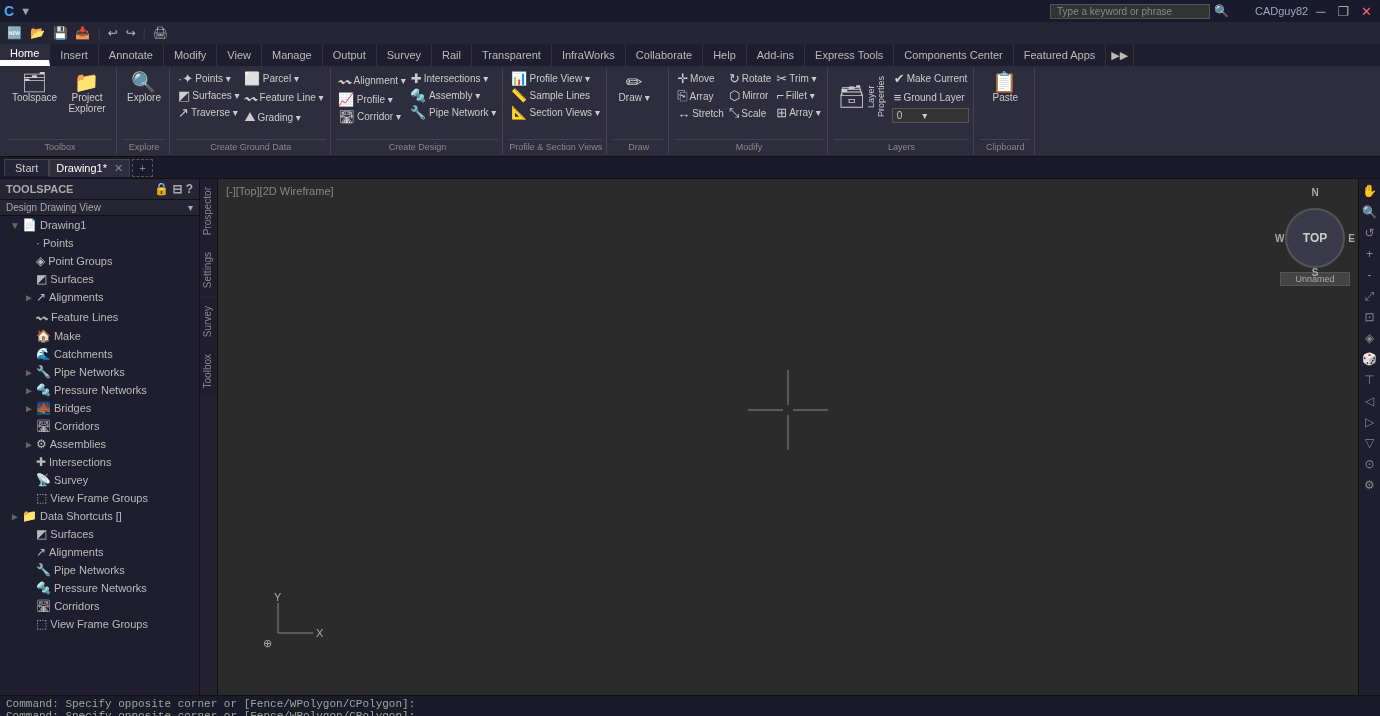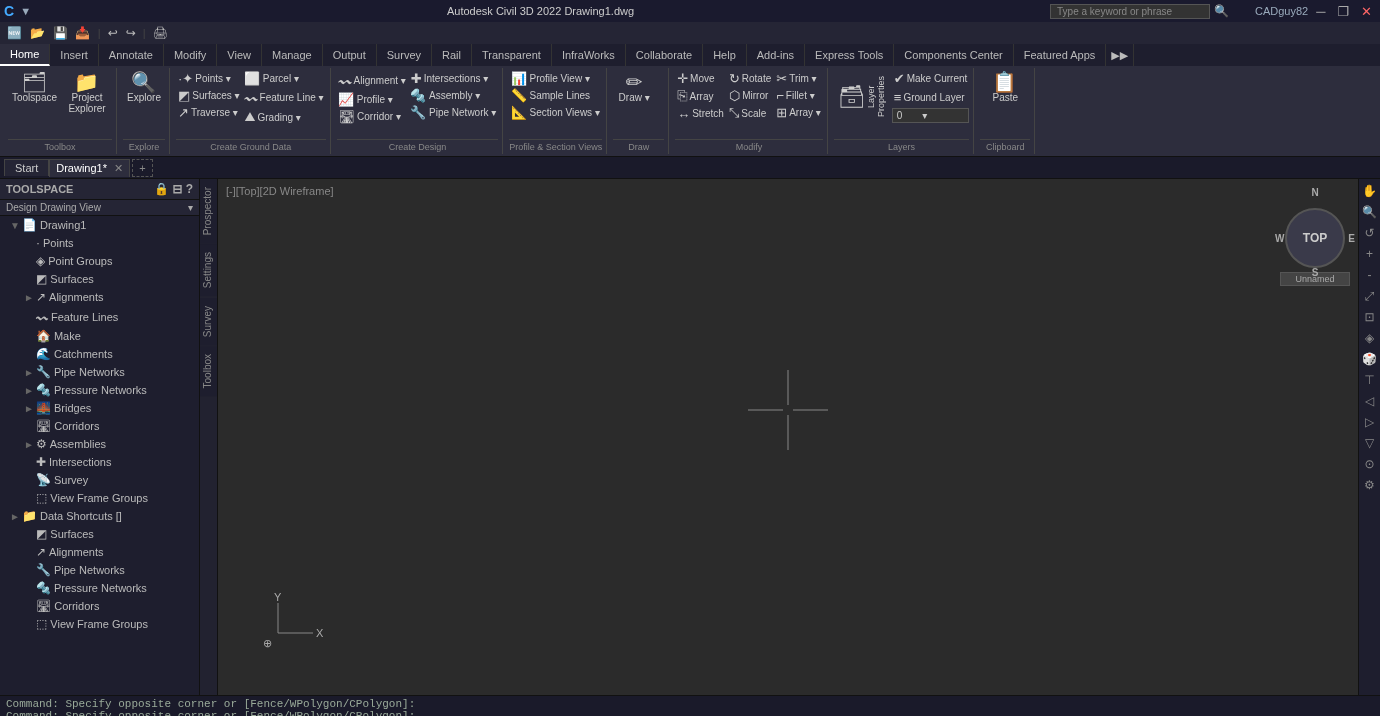--- a/index.html
+++ b/index.html
@@ -47,21 +47,21 @@
       font-size: 11px;
       color: #bbb;
       cursor: pointer;
       border: none;
       background: none;
       border-right: 1px solid #333;
     }
     .ribbon-tab.active {
       background: #2d2d3d;
       color: #fff;
-      border-bottom: 2px solid #ffffff;
+      border-bottom: 6px solid #ffffff;
     }
 
     #ribbon-content {
       display: flex;
       height: 90px;
       padding: 2px 4px;
       gap: 2px;
       align-items: stretch;
       overflow: hidden;
     }
@@ -307,23 +307,20 @@
       overflow: hidden;
     }
   </style>
 </head>
 <body>
 
 <div id="title-bar">
   <div class="left">
     <span style="color:#4af;font-size:14px;font-weight:bold;">C</span>
     <span style="font-size:11px;color:#9ab;">▼</span>
-  </div>
-  <div class="center">
-    <span>Autodesk Civil 3D 2022  Drawing1.dwg</span>
   </div>
   <div class="right">
     <span style="background:#333;border:1px solid #555;padding:1px 6px;font-size:10px;color:#888;width:160px;display:inline-block;">Type a keyword or phrase</span>
     <span style="font-size:12px;color:#888;cursor:pointer;">🔍</span>
     <span style="margin-left:22px;color:#9ab;">CADguy82</span>
     <button class="title-btn">─</button>
     <button class="title-btn">❐</button>
     <button class="title-btn" style="color:#f66;">✕</button>
   </div>
 </div>

